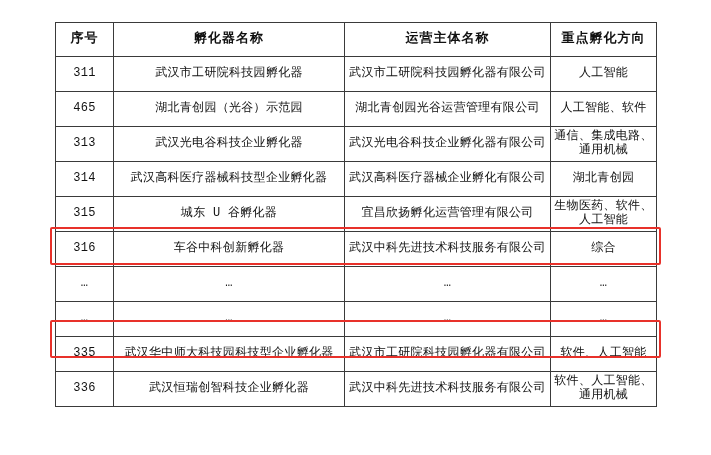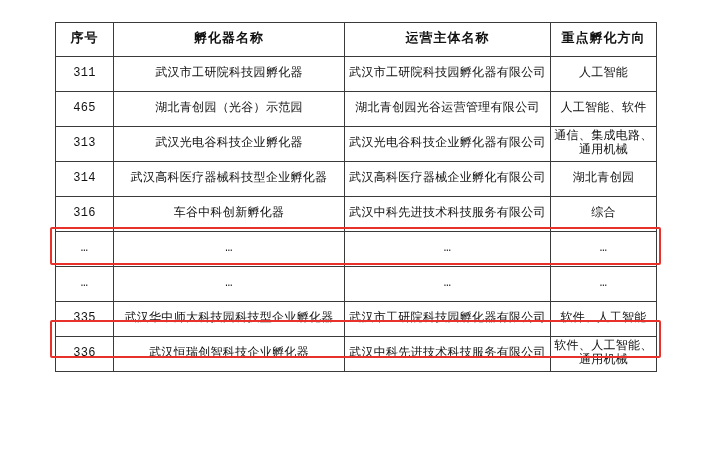--- a/index.html
+++ b/index.html
@@ -116,20 +116,26 @@
         <td>武汉光电谷科技企业孵化器有限公司</td>
         <td>通信、集成电路、通用机械</td>
       </tr>
       <tr>
         <td>314</td>
         <td>武汉高科医疗器械科技型企业孵化器</td>
         <td>武汉高科医疗器械企业孵化有限公司</td>
         <td>湖北青创园</td>
       </tr>
       <tr>
+        <td>315</td>
+        <td>城东 U 谷孵化器</td>
+        <td>宜昌欣扬孵化运营管理有限公司</td>
+        <td>生物医药、软件、人工智能</td>
+      </tr>
+      <tr>
         <td>316</td>
         <td>车谷中科创新孵化器</td>
         <td>武汉中科先进技术科技服务有限公司</td>
         <td>综合</td>
       </tr>
       <tr class="dots-row">
         <td>…</td>
         <td>…</td>
         <td>…</td>
         <td>…</td>

